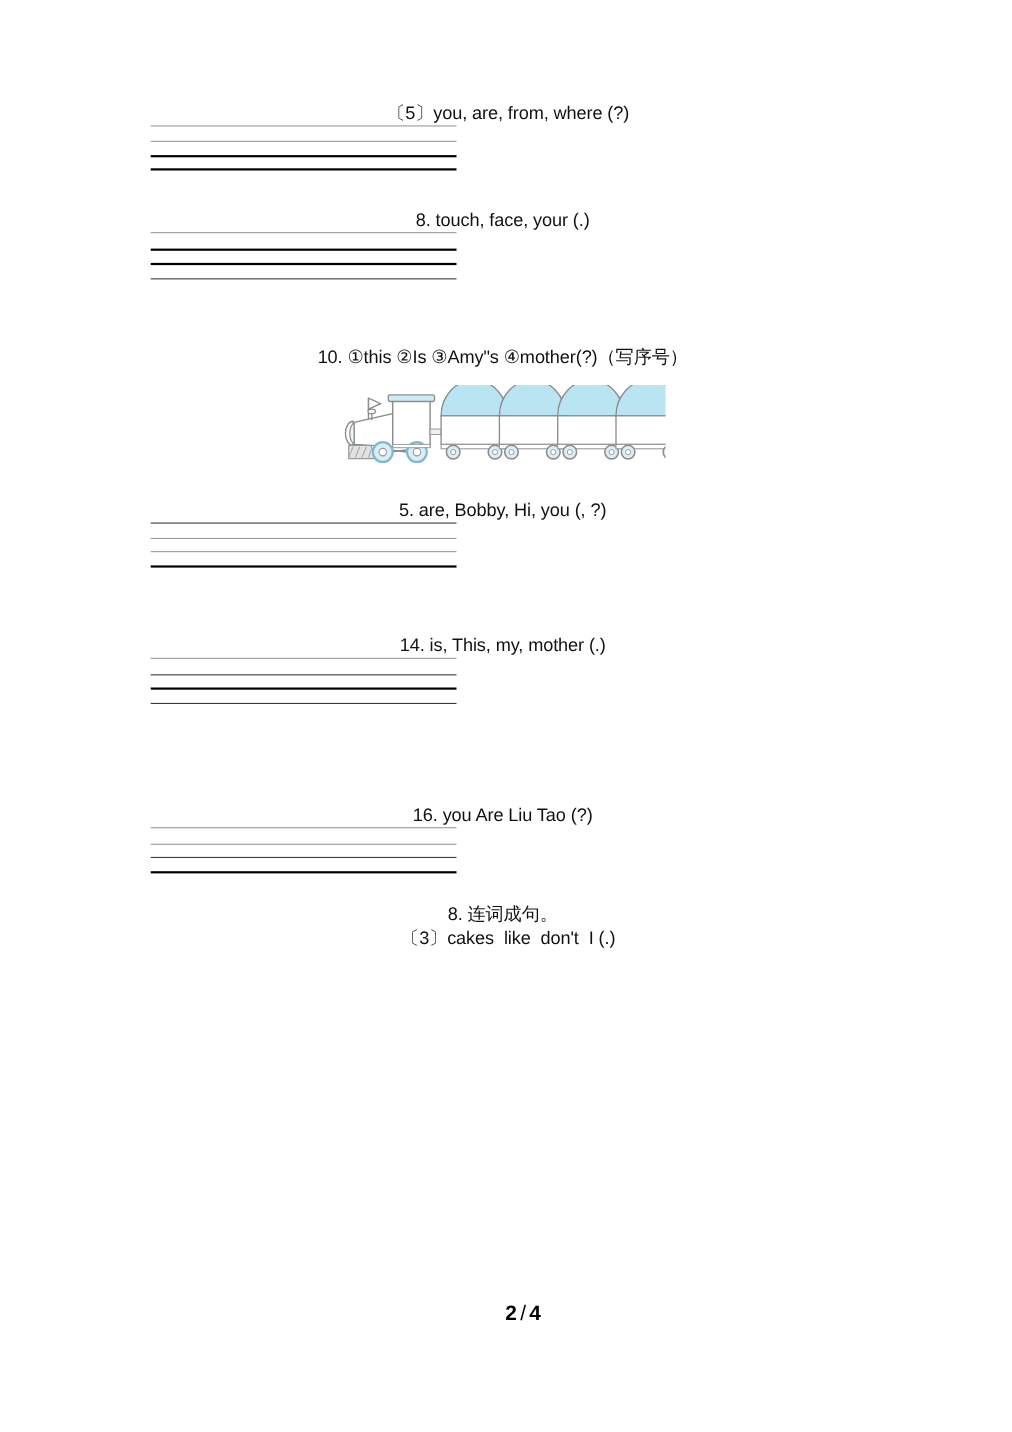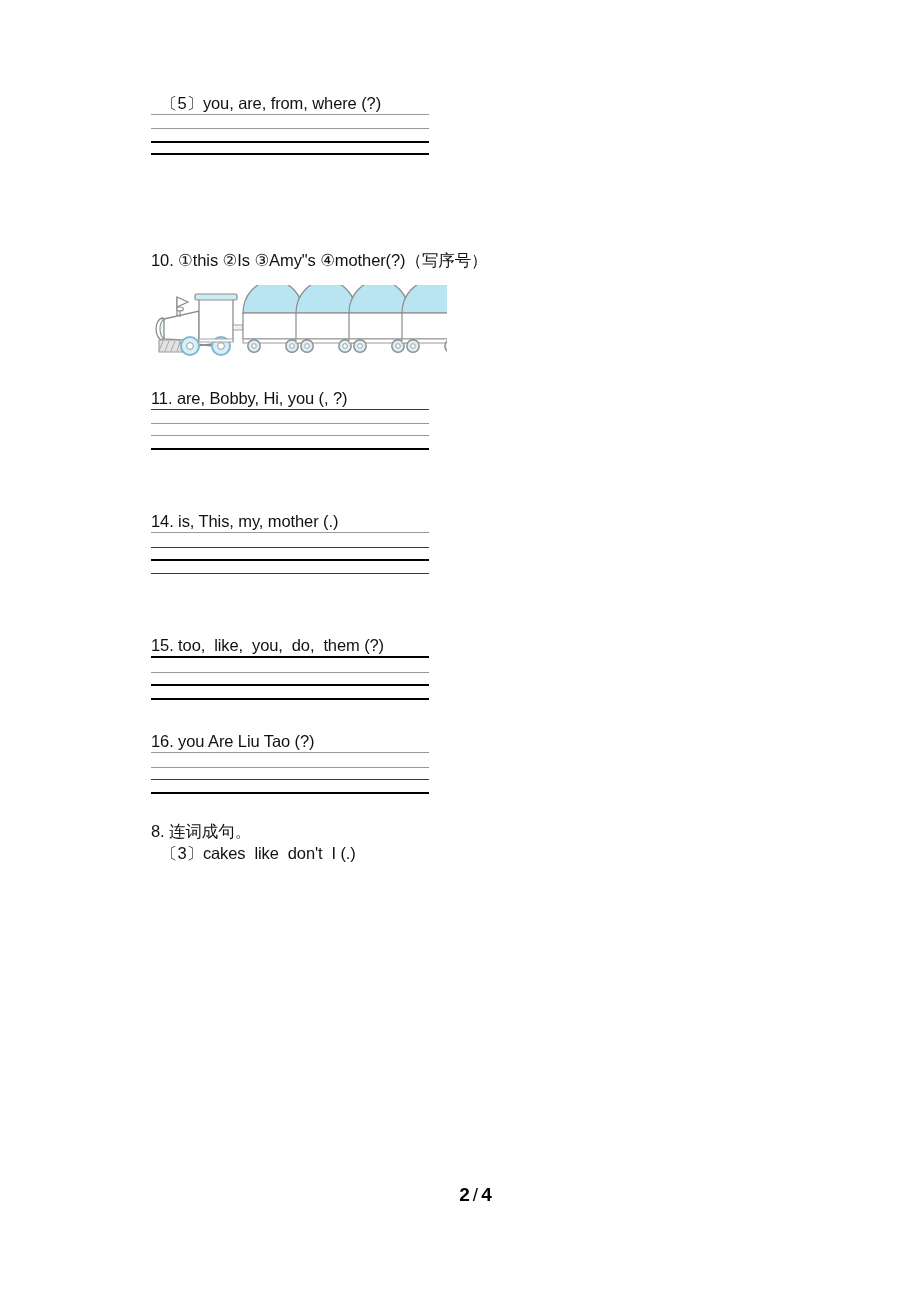--- a/index.html
+++ b/index.html
@@ -20,23 +20,24 @@
     position: absolute;
     left: 0; top: 0;
     width: 920px;
     height: 1302px;
     background: #ffffff;
   }
 
   
   .content {
     position: absolute;
-    left: 151px;
+    left: 137px;
     top: 92px;
     width: 640px;
+    text-align: center;
   }
 
   
   .q-block {
     margin-bottom: 0;
   }
   .q-text {
     font-size: 16.5px;
     line-height: 22px;
     color: #111111;
@@ -105,20 +106,32 @@
         <div class="rule thin"></div>
         <div class="gap-12"></div>
         <div class="rule thick"></div>
         <div class="gap-10"></div>
         <div class="rule thick"></div>
       </div>
     </div>
 
     <div class="gap-34"></div>
 
+    <div class="q-block">
+      <div class="q-text">8. touch, face, your (.)</div>
+      <div class="lines">
+        <div class="rule thin"></div>
+        <div class="gap-14"></div>
+        <div class="rule thick"></div>
+        <div class="gap-11"></div>
+        <div class="rule thick"></div>
+        <div class="gap-12"></div>
+        <div class="rule medium"></div>
+      </div>
+    </div>
 
     <div class="gap-30"></div>
 
 
     <div class="gap-30"></div>
 
     <div class="q-block">
       <div class="q-text">10. ①this ②Is ③Amy"s ④mother(?)（写序号）</div>
       <div class="train-wrap">
         <svg width="292" height="72" viewBox="0 0 292 72" xmlns="http://www.w3.org/2000/svg">
@@ -175,21 +188,21 @@
           <use href="#carriage" x="139" y="0"></use>
           <use href="#carriage" x="192" y="0"></use>
           <use href="#carriage" x="245" y="0"></use>
         </svg>
       </div>
     </div>
 
     <div class="gap-26"></div>
 
     <div class="q-block">
-      <div class="q-text">11. are, Bobby, Hi, you (, ?)</div>
+      <div class="q-text">5. are, Bobby, Hi, you (, ?)</div>
       <div class="lines">
         <div class="rule medium"></div>
         <div class="gap-13"></div>
         <div class="rule thin"></div>
         <div class="gap-11"></div>
         <div class="rule thin"></div>
         <div class="gap-12"></div>
         <div class="rule thick"></div>
       </div>
     </div>
@@ -210,32 +223,20 @@
         <div class="gap-12"></div>
         <div class="rule medium"></div>
       </div>
     </div>
 
     <div class="gap-30"></div>
 
 
     <div class="gap-30"></div>
 
-    <div class="q-block">
-      <div class="q-text">15. too,  like,  you,  do,  them (?)</div>
-      <div class="lines">
-        <div class="rule thick"></div>
-        <div class="gap-14"></div>
-        <div class="rule thin"></div>
-        <div class="gap-11"></div>
-        <div class="rule thick"></div>
-        <div class="gap-12"></div>
-        <div class="rule thick"></div>
-      </div>
-    </div>
 
     <div class="gap-30"></div>
 
     <div class="q-block">
       <div class="q-text">16. you Are Liu Tao (?)</div>
       <div class="lines">
         <div class="rule thin"></div>
         <div class="gap-14"></div>
         <div class="rule thin"></div>
         <div class="gap-11"></div>

